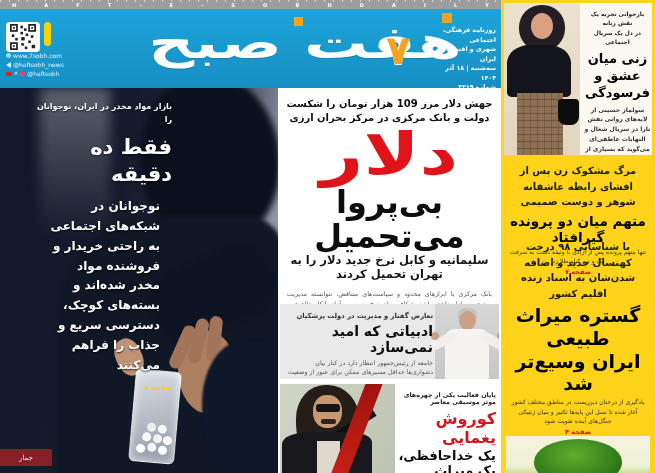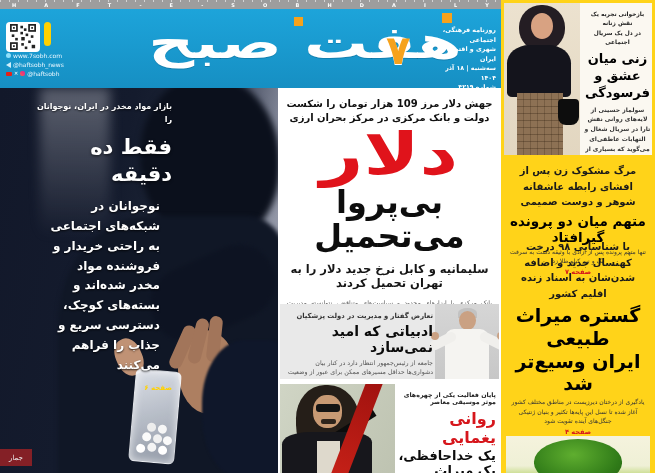--- a/index.html
+++ b/index.html
@@ -73,29 +73,29 @@
     position:absolute; left:6px; bottom:8px; width:9px; height:9px; border-radius:50%; background:#fff;
     box-shadow:11px -2px 0 #f4f4f4, 22px 0 0 #fff, 5px -12px 0 #fbfbfb, 16px -11px 0 #f1f1f1,
                26px -10px 0 #fafafa, 9px -22px 0 #ededed, 20px -21px 0 #f6f6f6;
   }
   .lead-text { position:absolute; left:0; top:12px; width:172px; text-align:right; direction:rtl; color:#fff; z-index:5;padding-left:33px; }
   .lead-kicker { font-size:8px; font-weight:bold; line-height:1.65; text-shadow:0 1px 2px rgba(0,0,0,.7); }
   .lead-h1 { font-size:21px; font-weight:bold; line-height:1.28; margin-top:8px; text-shadow:0 1px 3px rgba(0,0,0,.65); }
   .lead-h1 .yellow, .yellow { color:#ffd100; }
   .lead-body { font-size:12px; font-weight:bold; line-height:1.65; margin:9px 12px 0; text-shadow:0 1px 2px rgba(0,0,0,.8); }
   .lead-badge { display:inline-block; margin-top:6px; color:#ffd100; font-size:7px; font-weight:bold; }
-  .photo-credit { position:absolute; left:0; bottom:7px; width:32px; height:17px; background:rgba(142,33,38,.92); color:#eee; font-size:7px; display:flex; align-items:center; justify-content:center; direction:rtl; }
+  .photo-credit { position:absolute; left:0; bottom:7px; width:52px; height:17px; background:rgba(142,33,38,.92); color:#eee; font-size:7px; display:flex; align-items:center; justify-content:center; direction:rtl; }
   
   .mid { position:absolute; left:278px; top:88px; width:223px; height:385px; background:#fff; }
   .dollar { padding-top:9px; text-align:center; direction:rtl; }
   .dollar-kicker { font-size:10px; font-weight:bold; color:#111; line-height:1.4; }
   .dollar-red { font-size:58px; font-weight:bold; color:#e0131b; line-height:1.02; }
   .dollar-red span { display:inline-block; transform:scaleX(1.3); }
   .dollar-black { font-size:32px; font-weight:bold; color:#0d0d0d; line-height:1.05; margin-top:2px; }
-  .dollar-sub { font-size:11.5px; font-weight:bold; color:#161616; margin-top:9px; }
+  .dollar-sub { font-size:11.5px; font-weight:bold; color:#161616; margin-top:0; }
   .dollar-body { font-size:6.3px; color:#555; text-align:justify; line-height:1.5; margin:8px 9px 0; }
   .page-badge-orange { color:#f29b00; font-weight:bold; font-size:6.5px; }
   .dollar .page-badge-orange { display:block; text-align:left; margin:3px 9px 0; }
   .pez { position:absolute; left:2px; top:216px; width:219px; height:75px; background:#e9e9e9; overflow:hidden; }
   .pez-photo { position:absolute; right:0; top:0; width:64px; height:75px; background:linear-gradient(#d6d6d6,#c7c7c7); }
   .pez-hair { position:absolute; left:23px; top:4px; width:19px; height:10px; background:#c2c2c2; border-radius:50% 50% 0 0; }
   .pez-head { position:absolute; left:24px; top:7px; width:17px; height:19px; background:#caa183; border-radius:50%; }
   .pez-shirt { position:absolute; left:10px; top:25px; width:44px; height:50px; background:#f5f4f1; border-radius:9px 9px 0 0; }
   .pez-arm { position:absolute; width:28px; height:10px; background:#f0efec; border-radius:5px; top:32px; }
   .pez-arm.l { left:-6px; transform:rotate(-26deg); }
@@ -310,21 +310,21 @@
         <div class="yag-face"></div>
         <div class="yag-shades"></div>
         <div class="yag-mustache"></div>
         <div class="yag-strap"></div>
         <div class="yag-vest"></div>
         <div class="yag-shirt"></div>
         <div class="yag-guitar"></div>
       </div>
       <div class="yag-text">
         <div class="yag-kicker">پایان فعالیت یکی از چهره‌های موثر موسیقی معاصر</div>
-        <div class="yag-red">روانی یغمایی</div>
+        <div class="yag-red">کوروش یغمایی</div>
         <div class="yag-black">یک خداحافظی، یک میراث</div>
 
       </div>
     </div>
   </div>
 
   <div class="sidebar">
 
     <div class="sb-panel">
       <div class="actress-photo">

